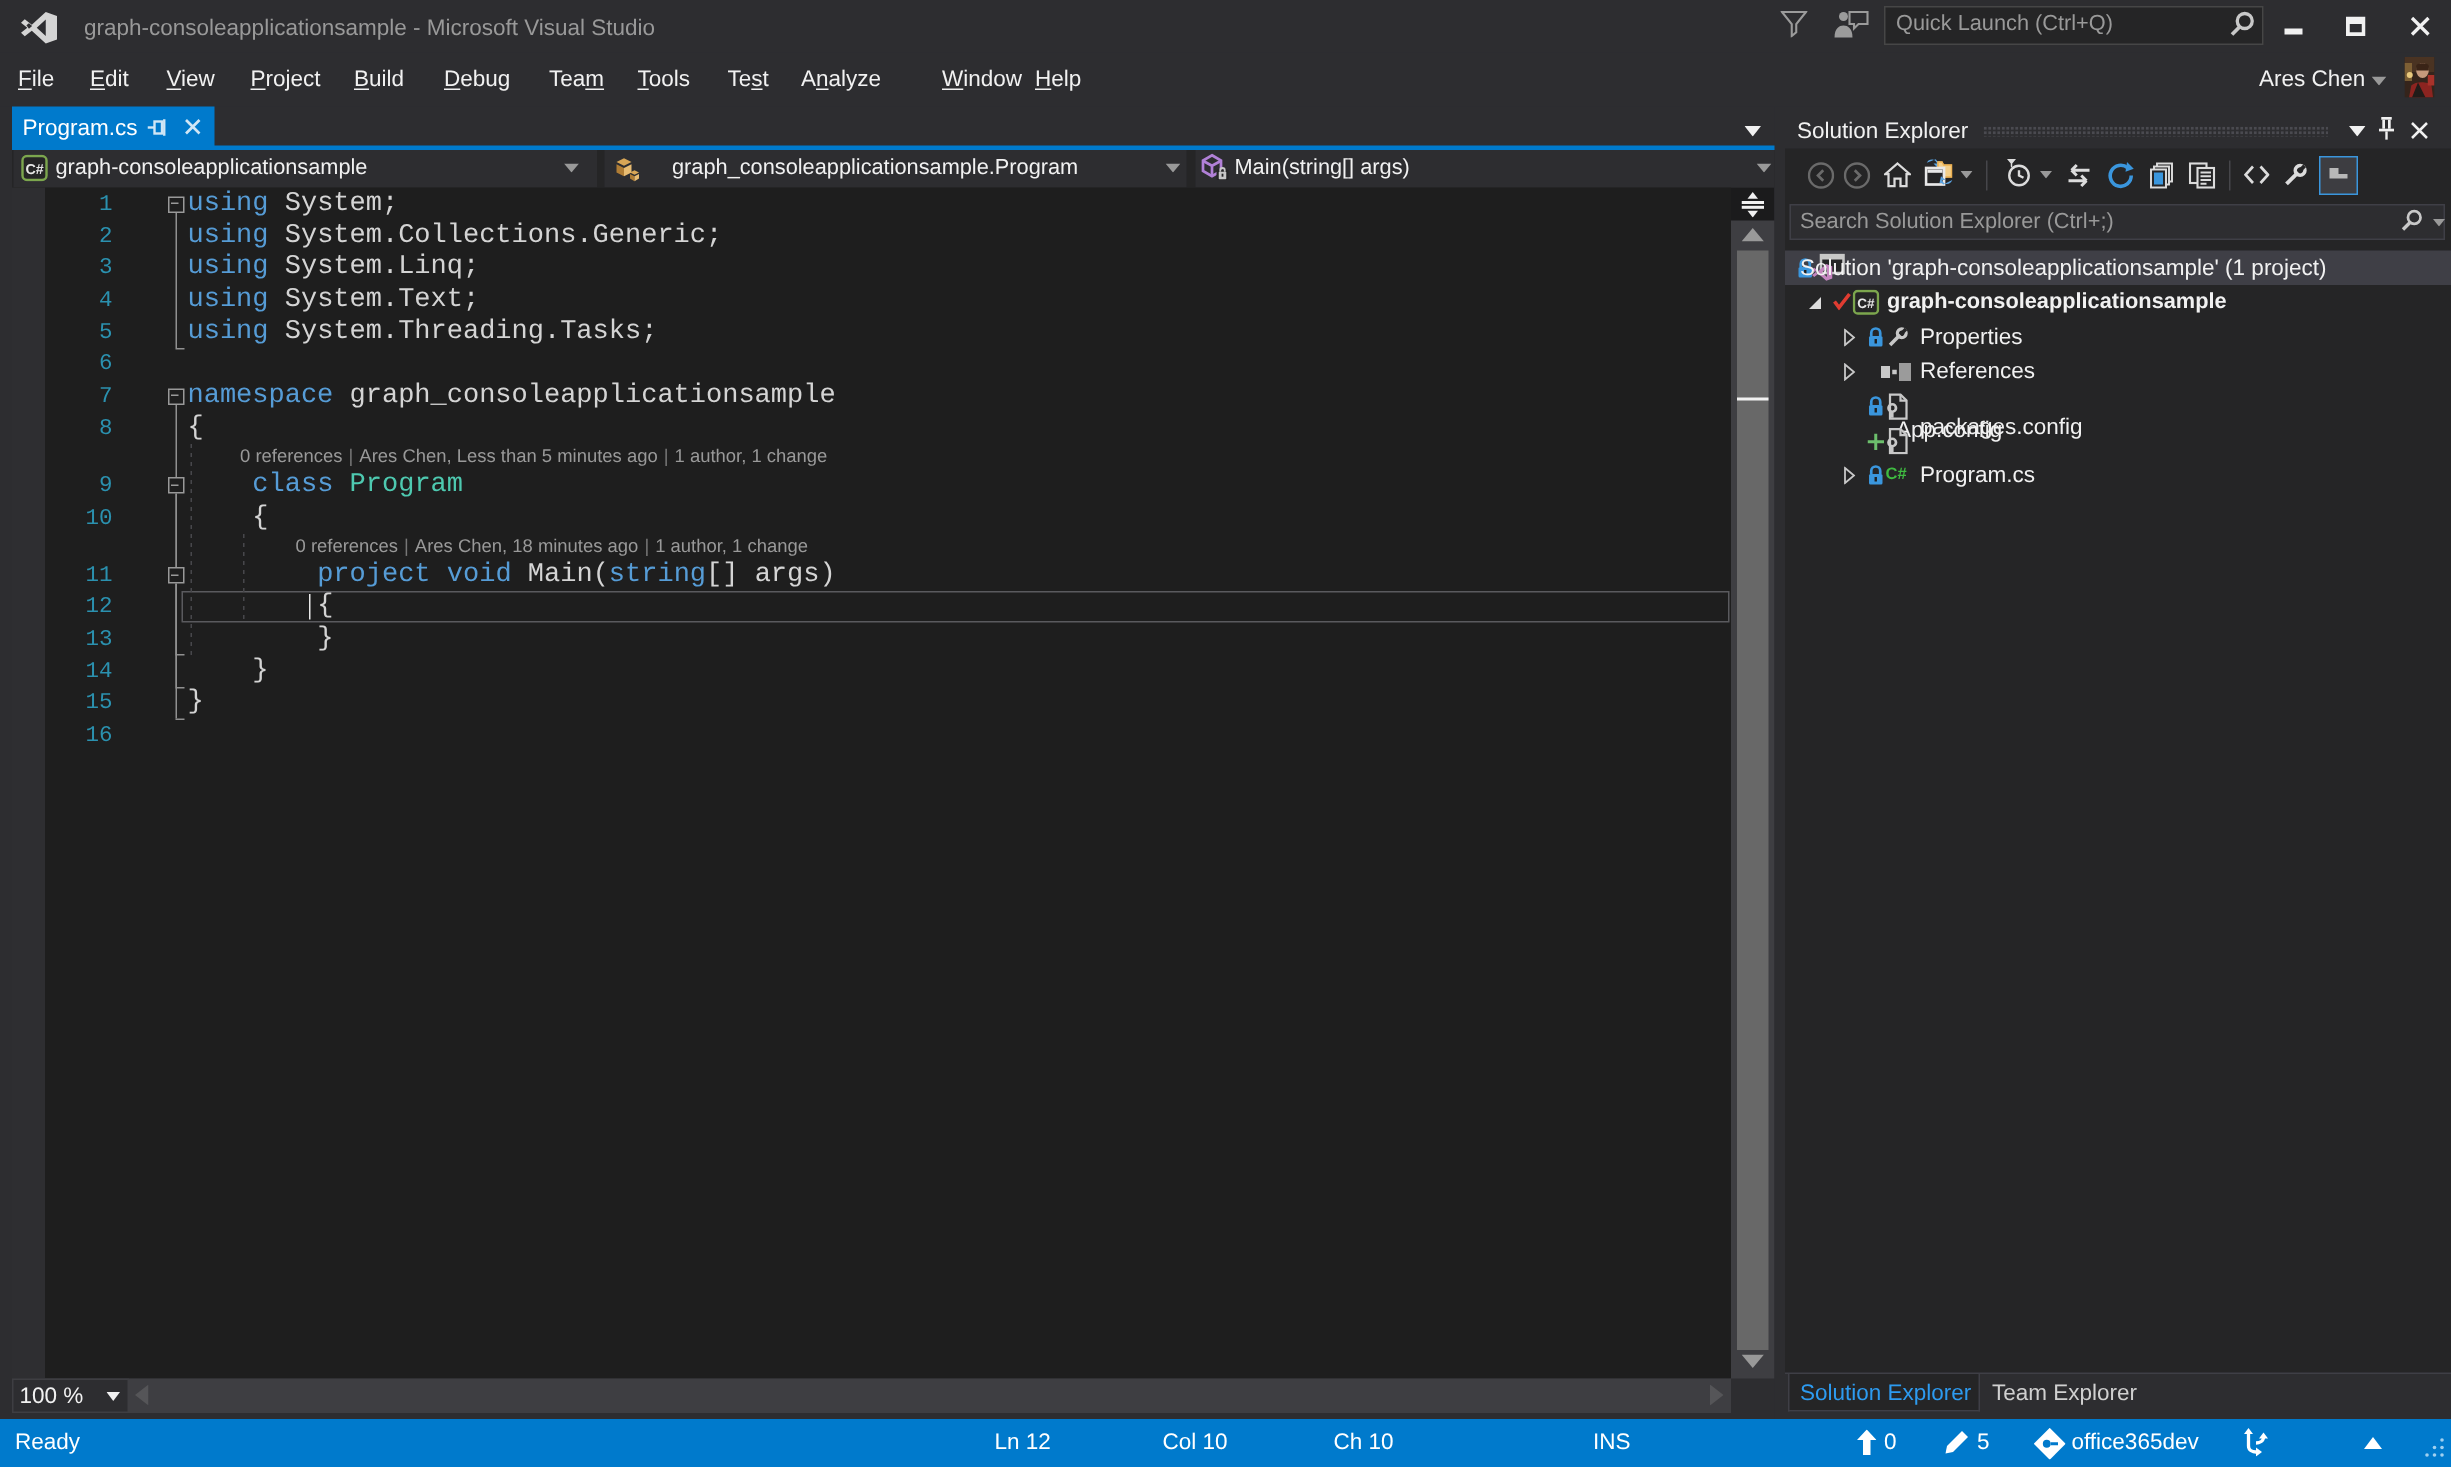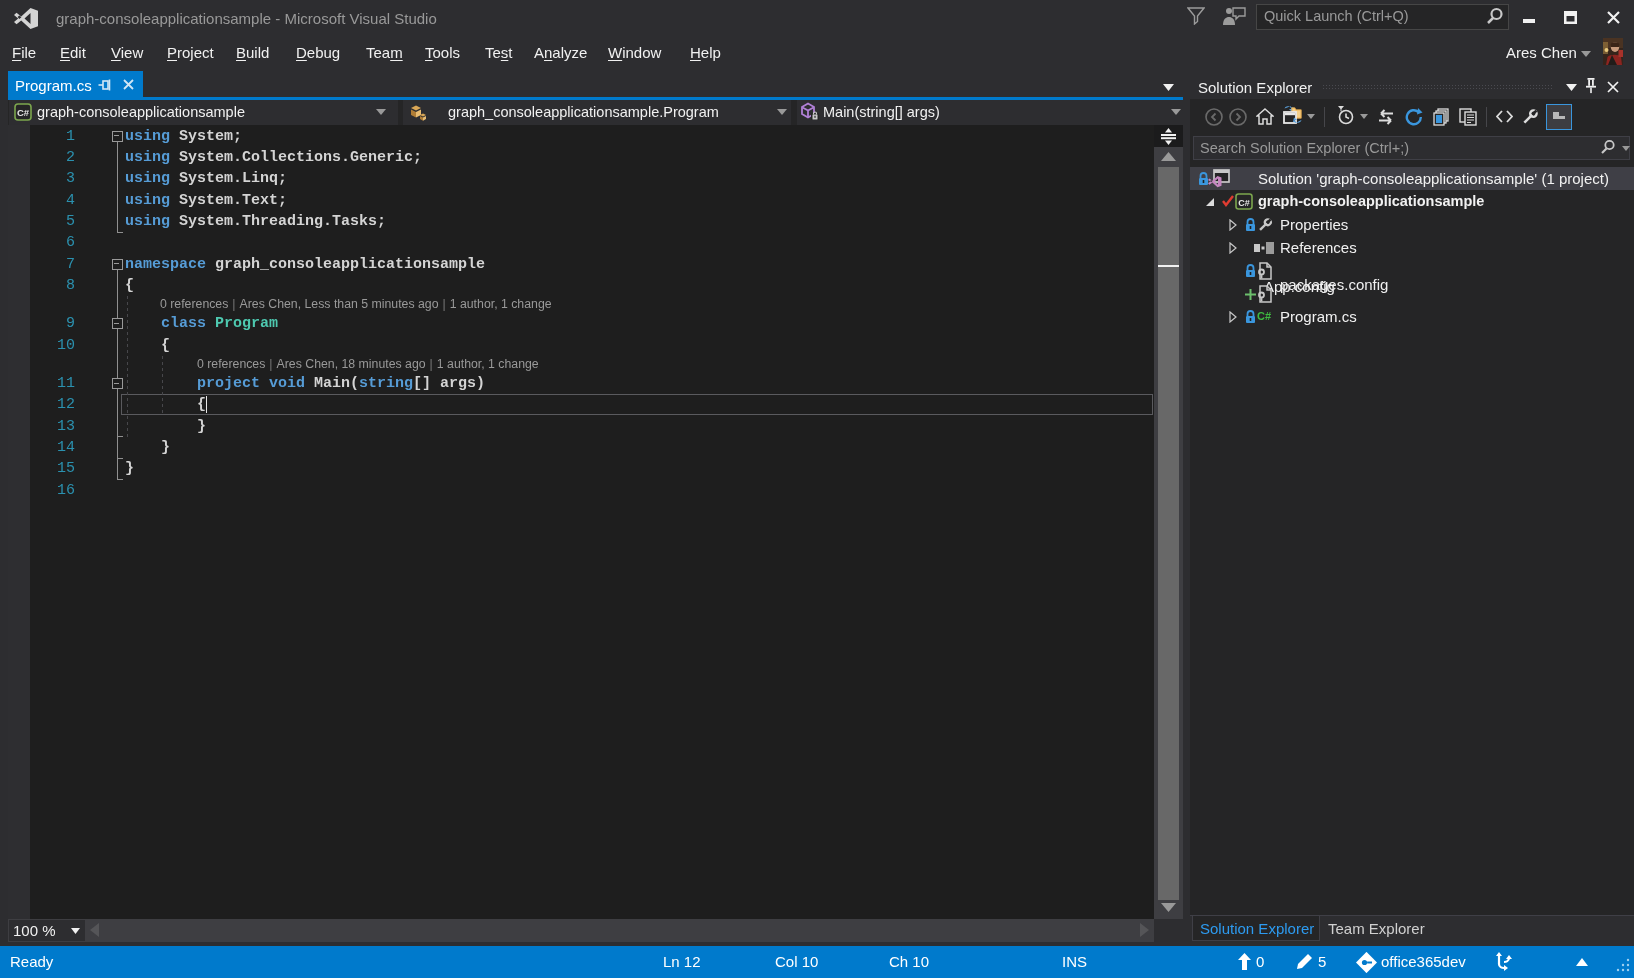--- a/index.html
+++ b/index.html
@@ -1,20 +1,20 @@
 <!DOCTYPE html>
 <html><head>
 <meta charset="utf-8">
 <style>
   html,body{margin:0;padding:0;background:#2d2d30;}
   body{width:1634px;height:978px;position:relative;overflow:hidden;
        font-family:"Liberation Sans",sans-serif;-webkit-font-smoothing:antialiased;}
   .abs{position:absolute;}
   .codeline{position:absolute;left:125px;height:22px;line-height:21.33px;font-family:"Liberation Mono",monospace;
-            font-size:15px;white-space:pre;color:#d4d4d4;font-weight:bold;}
+            font-size:18px;white-space:pre;color:#d4d4d4;}
   .lnum{position:absolute;width:35px;text-align:right;height:22px;line-height:21.33px;
         font-family:"Liberation Mono",monospace;font-size:15px;color:#2b91af;}
   .kw{color:#569cd6;}
   .cls{color:#4ec9b0;}
   .lens{position:absolute;height:17px;line-height:17px;font-size:12.3px;color:#999999;white-space:pre;}
   .lens .sep{color:#777;padding:0 4px;}
   .menuitem{position:absolute;top:35px;height:36px;line-height:36px;font-size:15px;color:#f1f1f1;}
   .u{text-decoration:underline;text-underline-offset:2px;}
   .treetext{font-size:15px;color:#f1f1f1;line-height:23px;height:23px;position:absolute;white-space:pre;}
   .stxt{position:absolute;color:#ffffff;font-size:15px;line-height:32px;height:32px;}
@@ -59,21 +59,21 @@
 <div class="menuitem" style="left:12px;"><span class="u">F</span>ile</div>
 <div class="menuitem" style="left:60px;"><span class="u">E</span>dit</div>
 <div class="menuitem" style="left:111px;"><span class="u">V</span>iew</div>
 <div class="menuitem" style="left:167px;"><span class="u">P</span>roject</div>
 <div class="menuitem" style="left:236px;"><span class="u">B</span>uild</div>
 <div class="menuitem" style="left:296px;"><span class="u">D</span>ebug</div>
 <div class="menuitem" style="left:366px;">Tea<span class="u">m</span></div>
 <div class="menuitem" style="left:425px;"><span class="u">T</span>ools</div>
 <div class="menuitem" style="left:485px;">Te<span class="u">s</span>t</div>
 <div class="menuitem" style="left:534px;">A<span class="u">n</span>alyze</div>
-<div class="menuitem" style="left:608px;"><span class="u">W</span>indow</div>
+<div class="menuitem" style="left:628px;"><span class="u">W</span>indow</div>
 <div class="menuitem" style="left:690px;"><span class="u">H</span>elp</div>
 
 <div class="abs" style="left:1506px;top:44px;font-size:15px;color:#f1f1f1;">Ares Chen</div>
 <svg class="abs" style="left:1581px;top:51px;" width="10" height="6" viewBox="0 0 10 6">
     <path d="M0 0 L10 0 L5 6 Z" fill="#999999"></path>
   </svg>
 <svg class="abs" style="left:1603px;top:38px;" width="20" height="27" viewBox="0 0 20 27">
   <rect width="20" height="27" fill="#35241b"></rect>
   <rect x="0" y="0" width="20" height="10" fill="#4a3322"></rect>
   <rect x="0" y="4" width="5" height="12" fill="#8a6a3a" opacity="0.8"></rect>
@@ -326,21 +326,21 @@
 <svg style="position:absolute;left:1198px;top:172px;" width="11" height="14" viewBox="0 0 11 14">
     <rect x="1" y="6" width="9" height="7" rx="1" fill="#3a96dd"></rect>
     <path d="M2.5 6 L2.5 4 A3 3 0 0 1 8.5 4 L8.5 6" stroke="#3a96dd" stroke-width="1.8" fill="none"></path>
     <rect x="4.7" y="8" width="1.6" height="3" fill="#1e1e1e"></rect>
   </svg>
 <svg style="position:absolute;left:1208px;top:169px;" width="22" height="19" viewBox="0 0 22 19">
     <rect x="6" y="1" width="15" height="12" fill="#252526" stroke="#c8c8c8" stroke-width="1.7"></rect>
     <rect x="6" y="1" width="15" height="3" fill="#c8c8c8"></rect>
     <path fill-rule="evenodd" d="M0 10.9 L1.5 9.5 L4.3 11.7 L9.5 7 L13.5 8.5 L13.5 16.7 L9.5 18.2 L4.3 13.5 L1.5 15.7 L0 14.3 L2.4 12.6 Z M2.1 11.9 L3.1 11.1 L4.4 12.2 L3.1 13.3 Z M6.6 12.6 L10 9.5 L10 15.7 Z" fill="#c586c0"></path>
   </svg>
-<div class="treetext" style="left:1258px;top:167px;">Solution 'graph-consoleapplicationsample' (1 project)</div>
+<div class="treetext" style="left:1200px;top:167px;">Solution 'graph-consoleapplicationsample' (1 project)</div>
 <svg style="position:absolute;left:1205px;top:197px;" width="10" height="10" viewBox="0 0 10 10">
     <path d="M9 1 L9 9 L1 9 Z" fill="#dcdcdc"></path>
   </svg>
 <svg style="position:absolute;left:1222px;top:195px;" width="12" height="12" viewBox="0 0 12 12">
     <path d="M1 6 L4 10 L11 1" stroke="#e03c31" stroke-width="2.4" fill="none"></path>
   </svg>
 <svg style="position:absolute;left:1235px;top:193px;" width="18" height="17" viewBox="0 0 18 17">
     <rect x="1" y="1" width="16" height="15" rx="2.5" fill="#252526" stroke="#7ca64e" stroke-width="1.6"></rect>
     <text x="9" y="12.5" font-family="Liberation Sans" font-size="9" font-weight="bold" fill="#e8e8e8" text-anchor="middle">C#</text>
   </svg>

